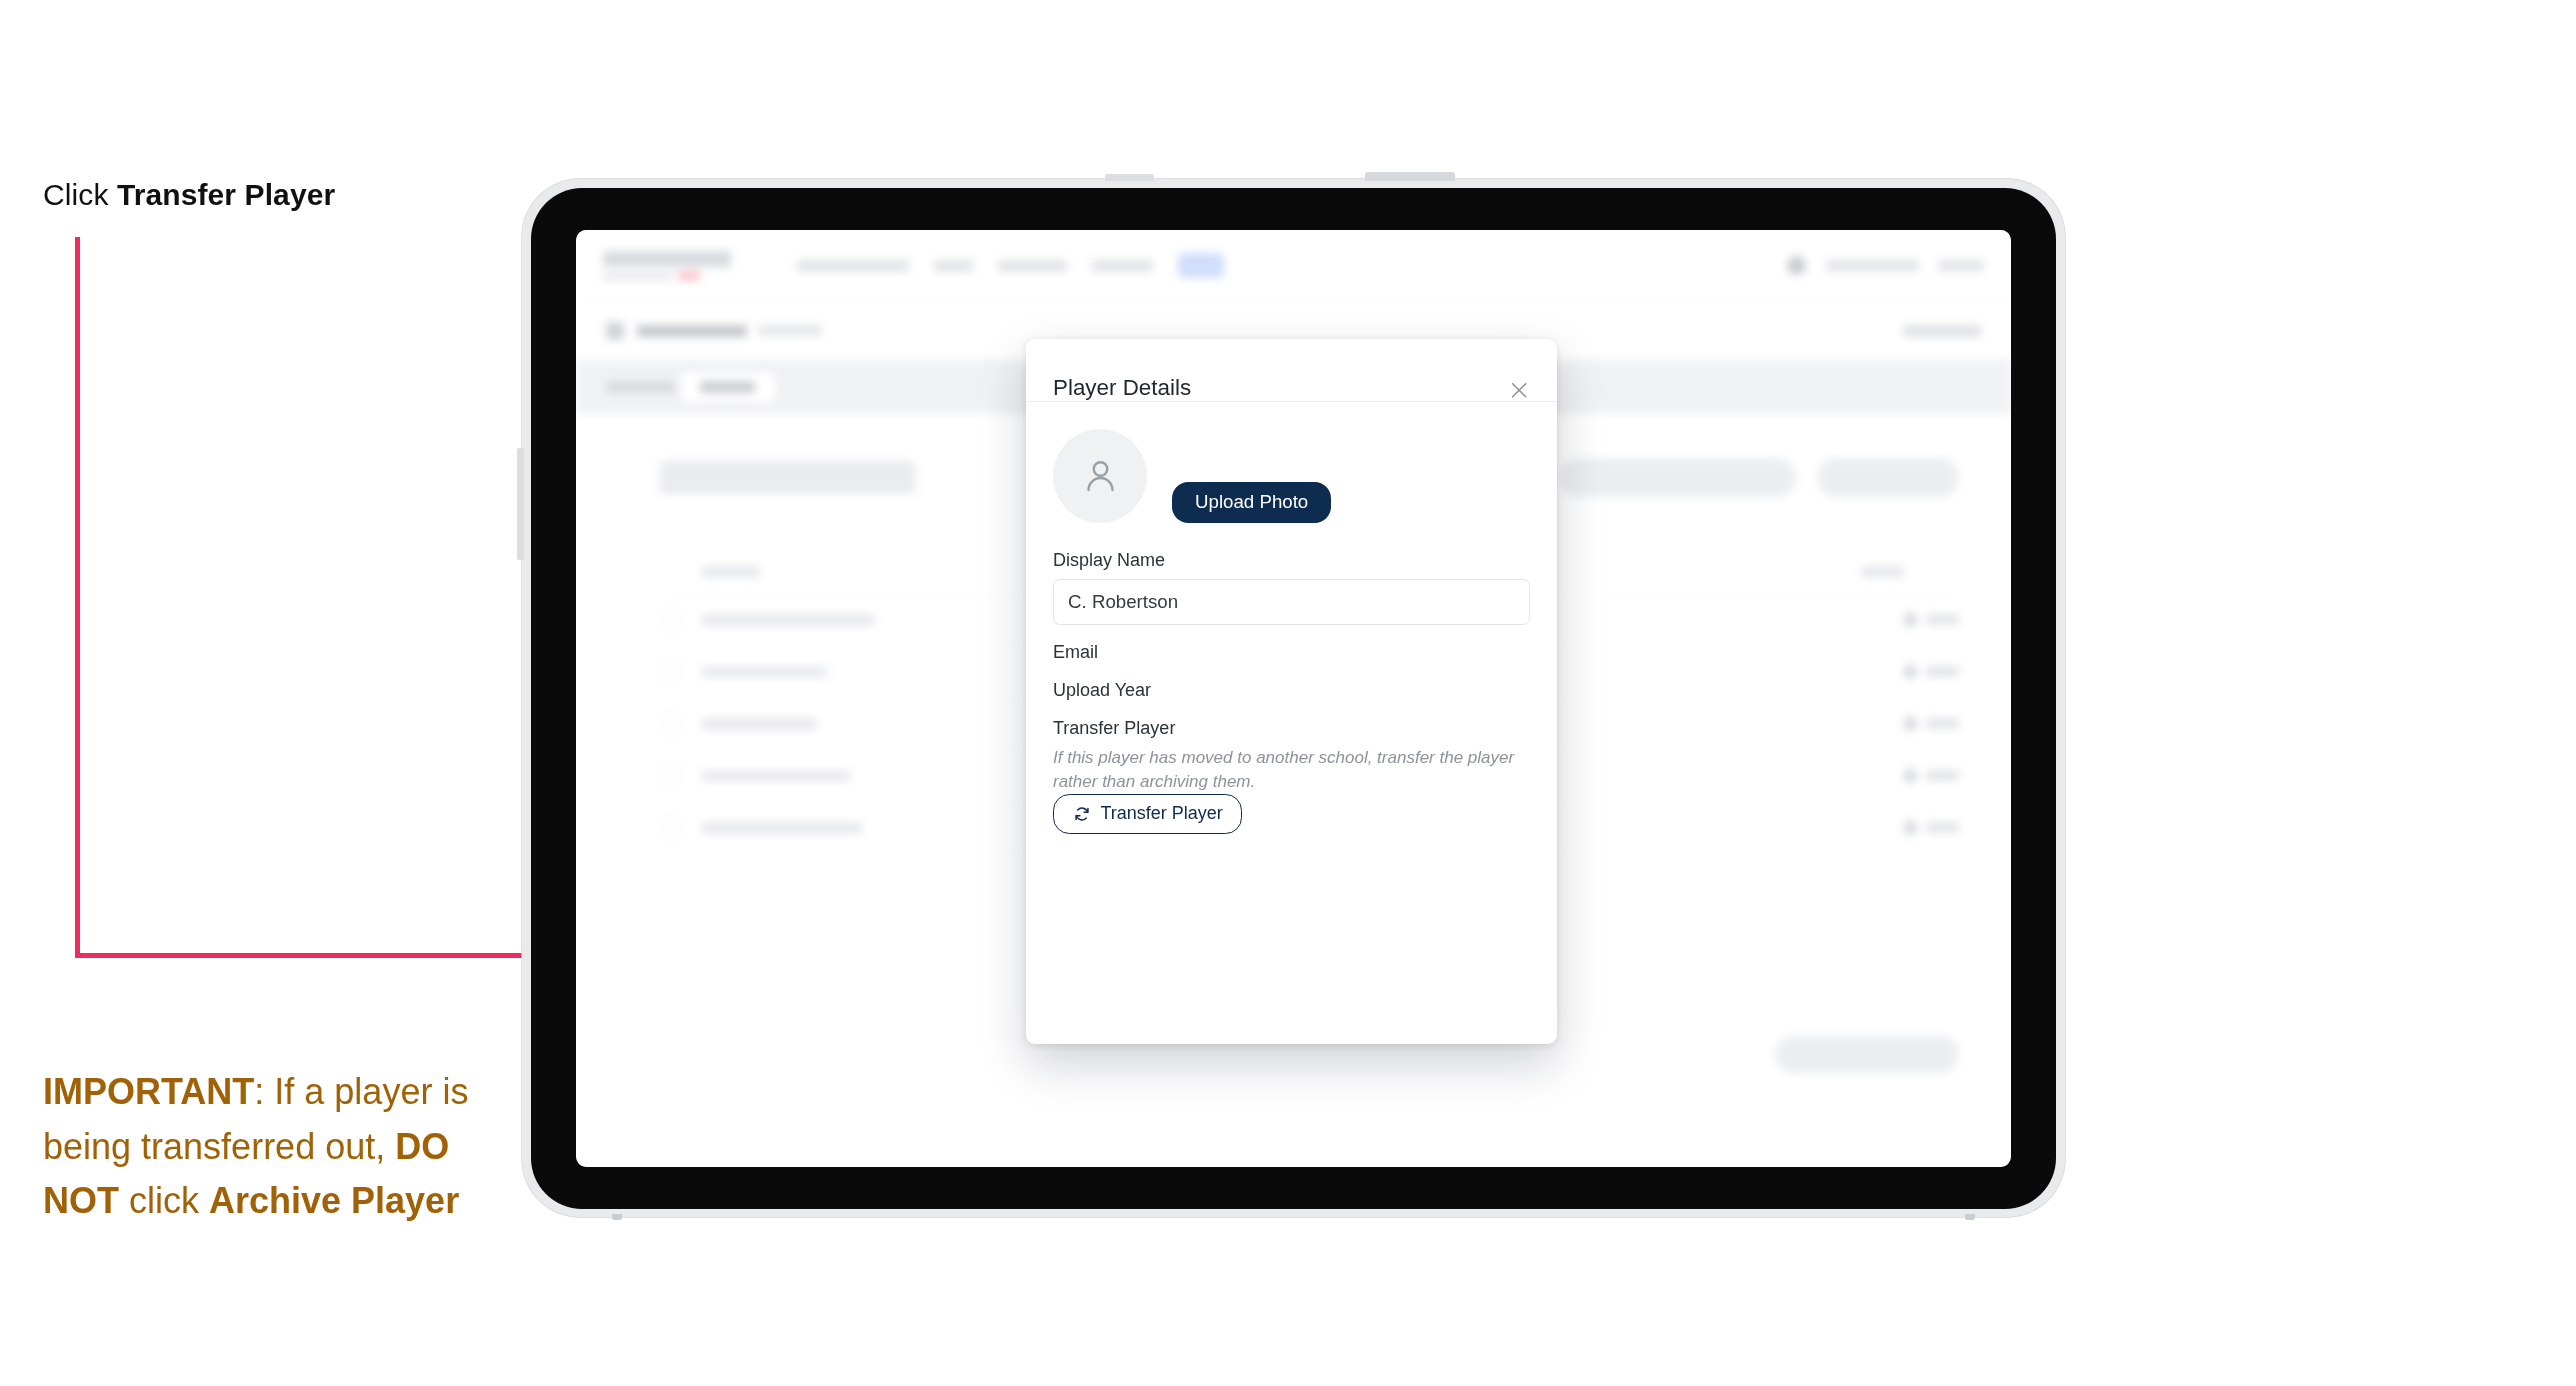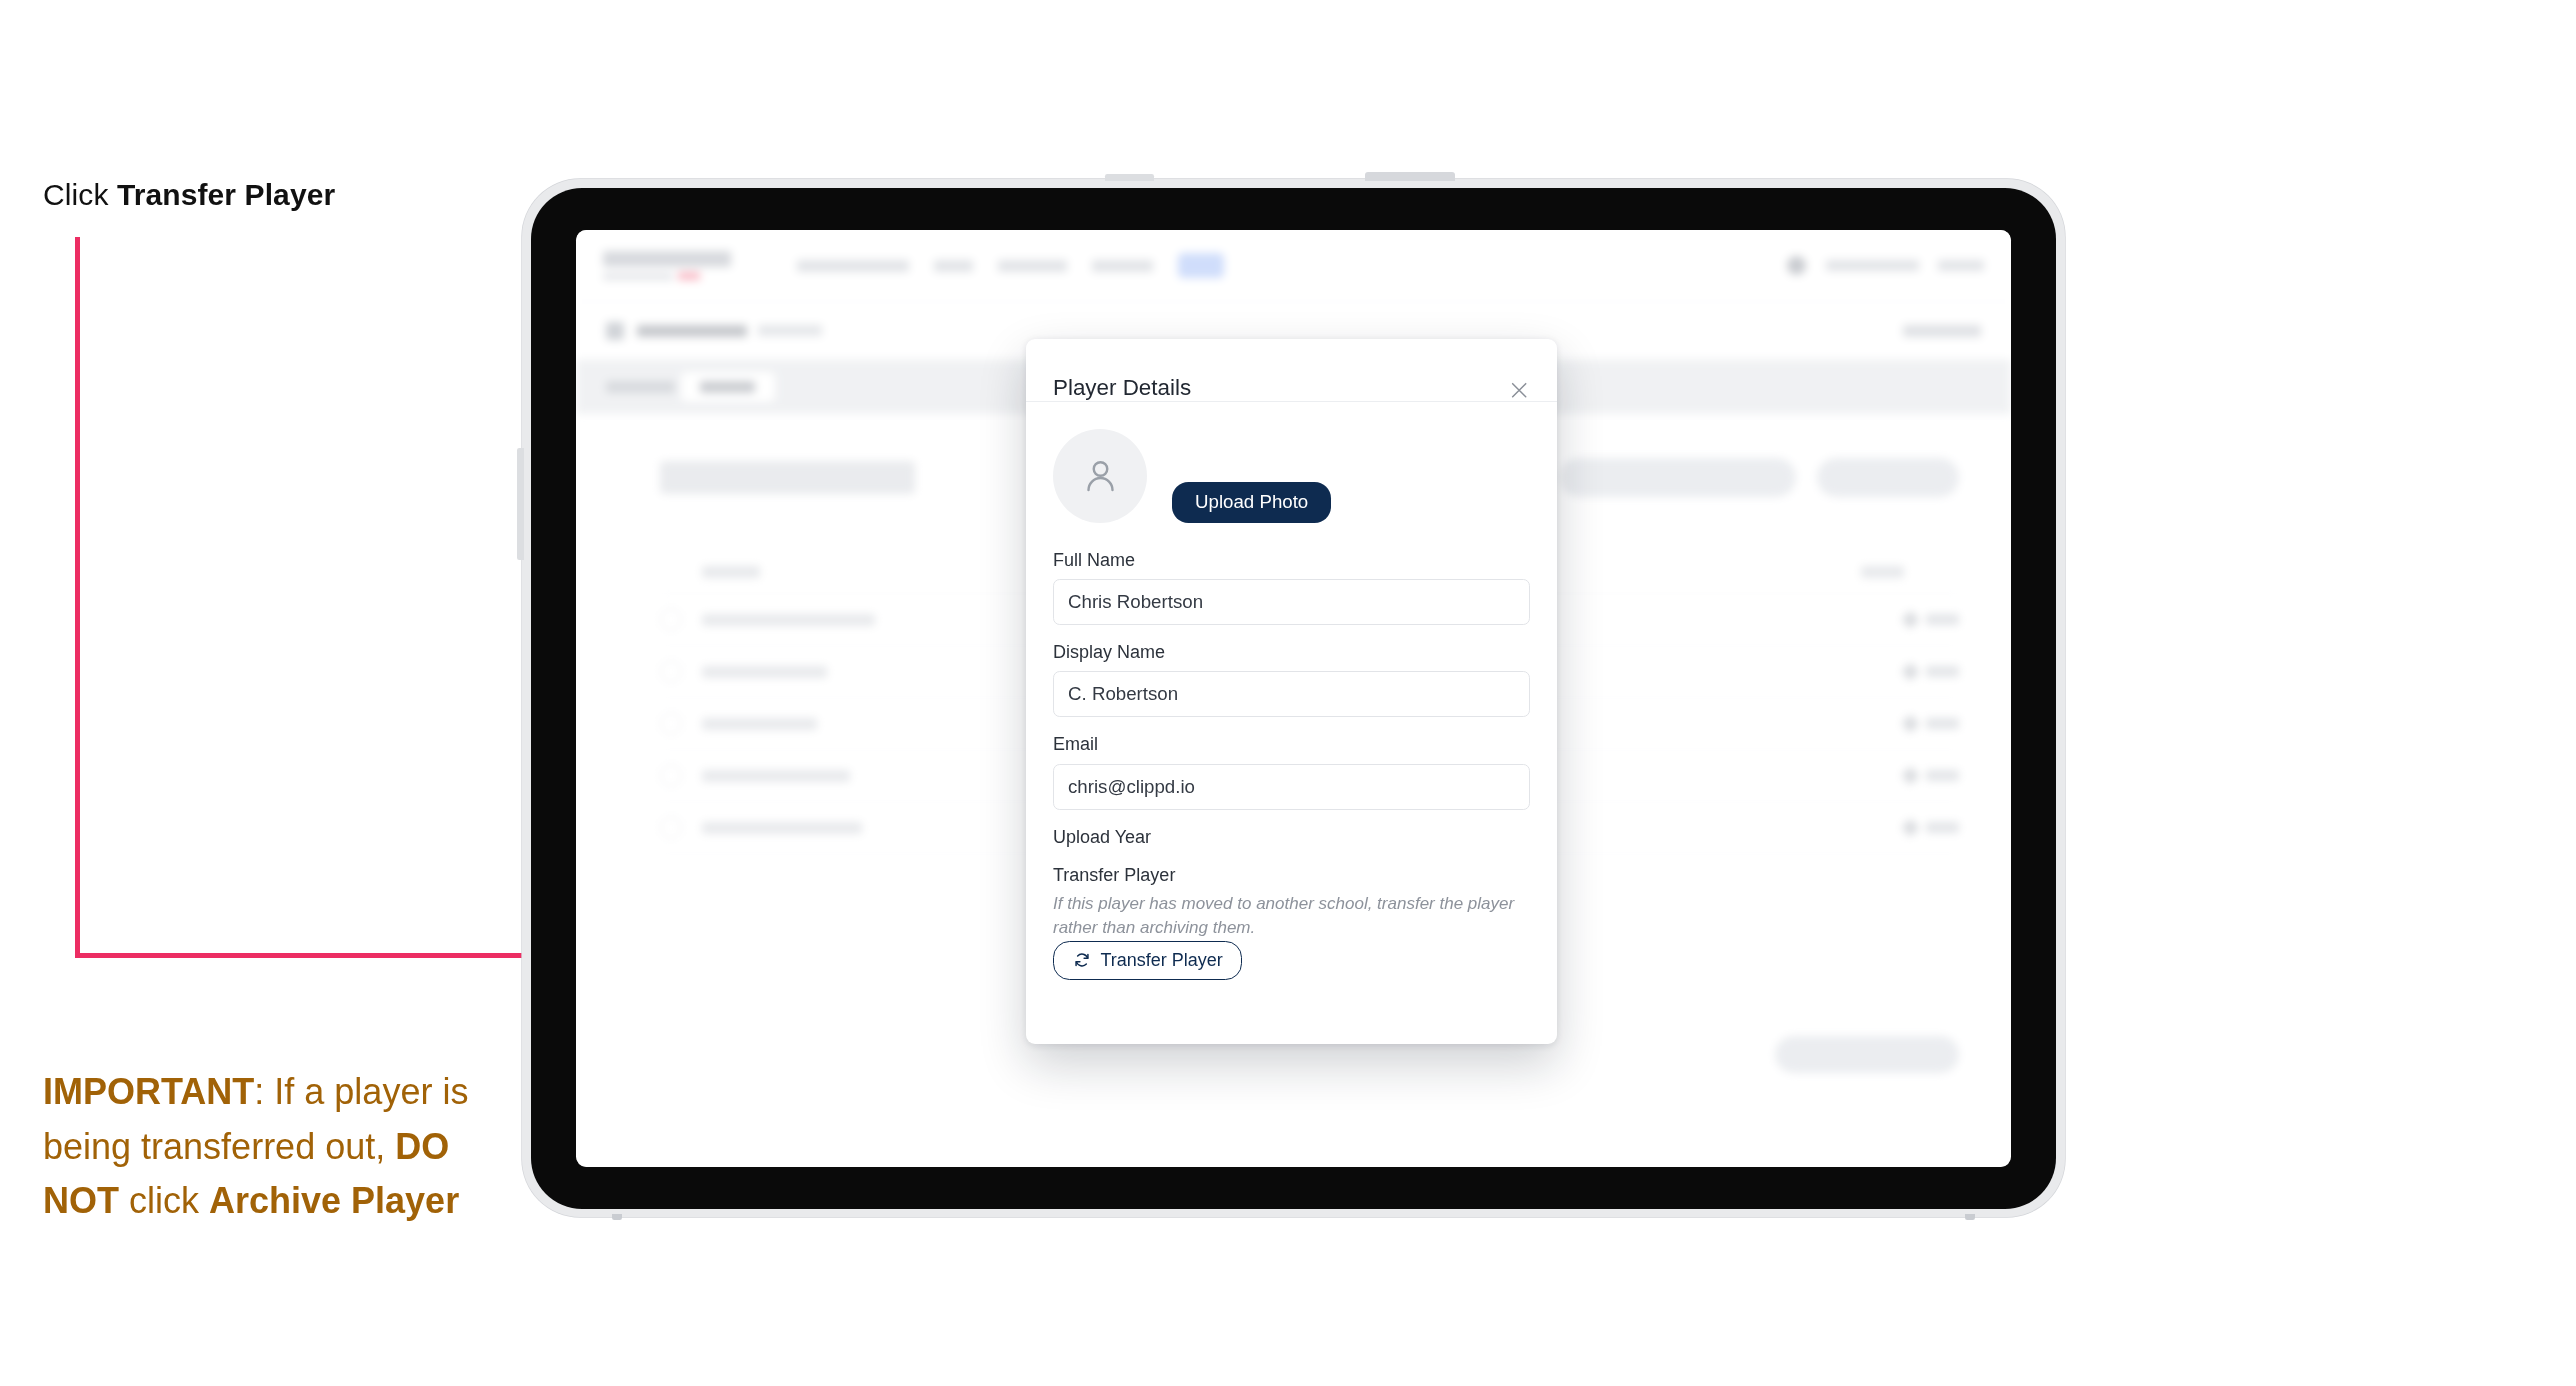--- a/index.html
+++ b/index.html
@@ -336,33 +336,28 @@
       <div class="photo-row">
         <div class="avatar">
           <svg width="45" height="45" viewBox="0 0 24 24">
             <circle cx="12" cy="8" r="3.6" fill="none" stroke="#9aa0a8" stroke-width="1.3"></circle>
             <path d="M5.6 19.2 a6.4 6.4 0 0 1 12.8 0" fill="none" stroke="#9aa0a8" stroke-width="1.3" stroke-linecap="round"></path>
           </svg>
         </div>
         <button class="btn-upload">Upload Photo</button>
       </div>
 
-      <div class="field">
-        <label class="field-label">Full Name</label>
-        <input class="field-input" type="text" value="Chris Robertson" style="">
-      </div>
 
       <div class="field">
         <label class="field-label">Display Name</label>
         <input class="field-input" type="text" value="C. Robertson" style="">
       </div>
 
       <div class="field">
         <label class="field-label">Email</label>
-        <input class="field-input" type="text" value="chris@clippd.io" style="">
       </div>
 
       <div class="field">
         <label class="field-label">Upload Year</label>
       </div>
 
       <div class="transfer-block">
         <div class="transfer-title">Transfer Player</div>
         <div class="transfer-desc">If this player has moved to another school, transfer the player rather than archiving them.</div>
         <button class="btn-transfer">

